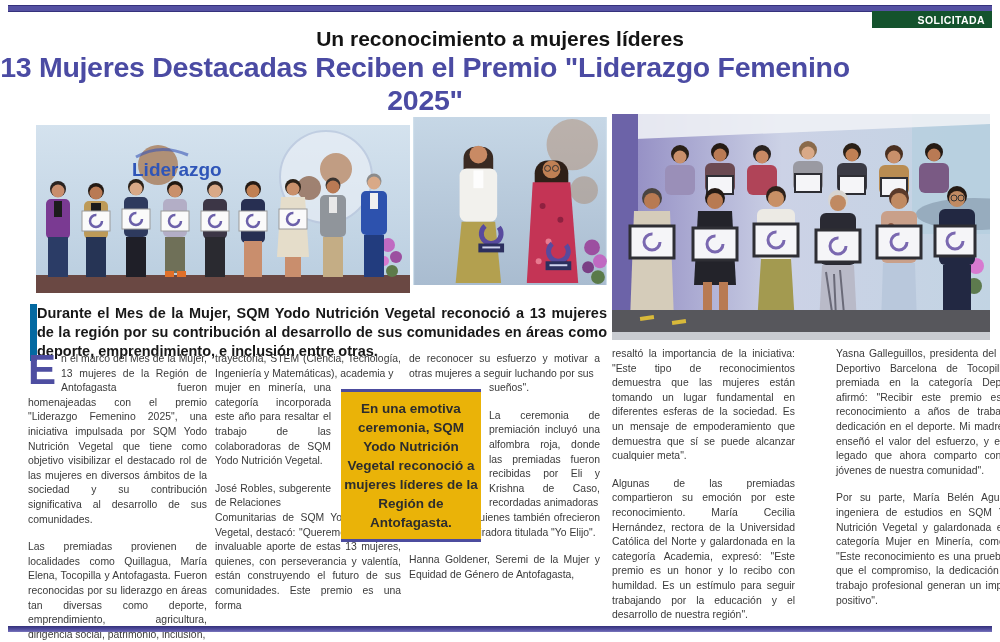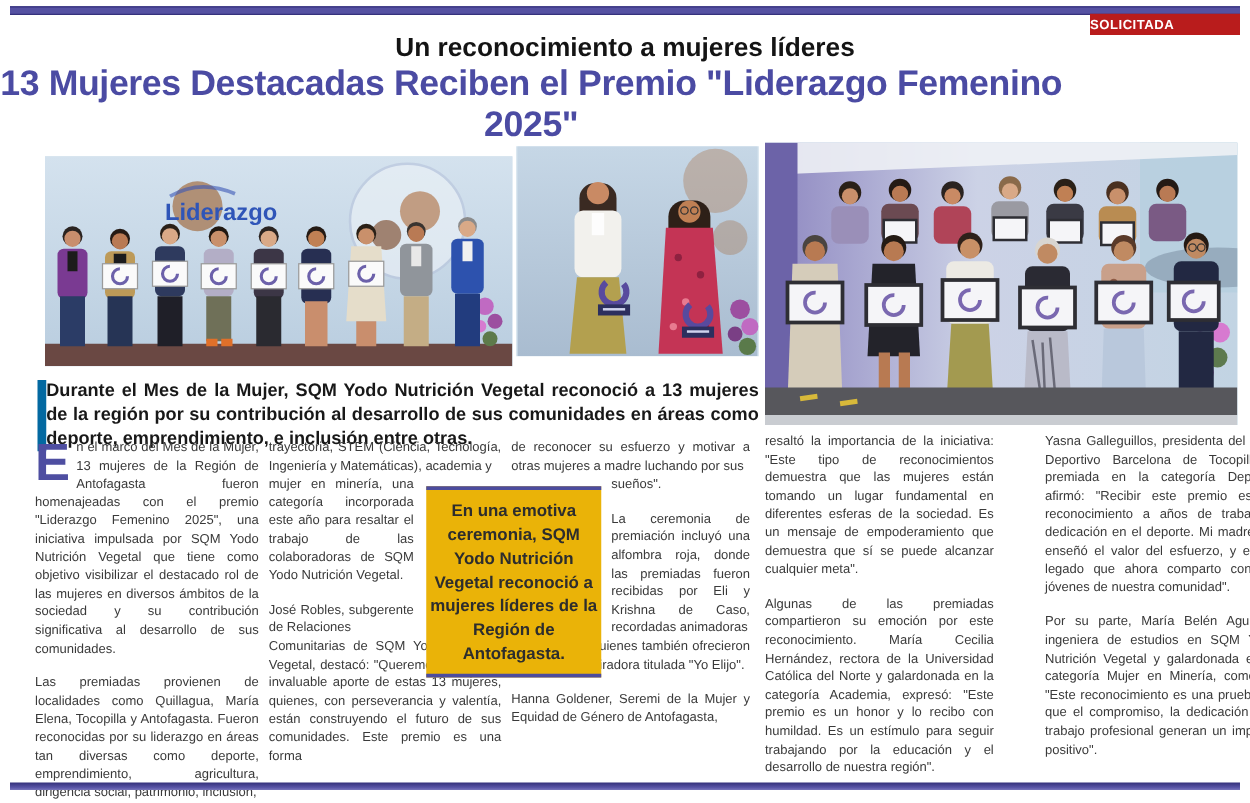--- a/index.html
+++ b/index.html
@@ -4,22 +4,22 @@
 <style>
   html,body{margin:0;padding:0;background:#fff;}
   .page{position:relative;width:1000px;height:642px;background:#ffffff;overflow:hidden;
         font-family:"Liberation Sans",sans-serif;color:#3c3c3c;}
   
   .top-rule{position:absolute;left:8px;top:5px;width:984px;height:5px;
             background:#5551a2;border-top:1.5px solid #35317c;border-bottom:1.5px solid #35317c;}
   .bottom-rule{position:absolute;left:8px;top:626px;width:984px;height:6px;
             background:linear-gradient(180deg,#33307a 0%,#5b57a8 70%,#7a76bb 100%);}
   .badge{position:absolute;right:8px;top:11px;width:120px;height:17px;box-sizing:border-box;
-         background:#b91c1c;color:#fff;font-size:10.5px;font-weight:bold;
-         text-align:left;padding:3px 7px 0 0;letter-spacing:.4px;}
+         background:#14532d;color:#fff;font-size:10.5px;font-weight:bold;
+         text-align:right;padding:3px 7px 0 0;letter-spacing:.4px;}
   .kicker{position:absolute;left:0;top:27px;width:1000px;margin:0;text-align:center;
           font-size:21px;font-weight:bold;color:#141414;}
   .headline{position:absolute;left:0;top:51px;width:850px;margin:0;text-align:center;
           font-size:28.5px;font-weight:bold;color:#4b4ba3;letter-spacing:-0.3px;}
   
   .photo{position:absolute;overflow:hidden;background:#cfdfeb;}
   .photo svg{display:block;}
   .photo-left{left:28px;top:117px;width:374px;height:168px;}
   .photo-middle{left:413px;top:117px;width:194px;height:168px;}
   .photo-right{left:612px;top:114px;width:378px;height:226px;}
@@ -352,21 +352,21 @@
   </div>
 
   <div class="col col2">
     <p>trayectoria, STEM (Ciencia, Tecnología, Ingeniería y Matemáticas), academia y</p>
     <p class="narrow">mujer en minería, una categoría incorporada este año para resaltar el trabajo de las colaboradoras de SQM Yodo Nutrición Vegetal.</p>
     <p class="narrow gap">José Robles, subgerente de Relaciones</p>
     <p>Comunitarias de SQM Yodo Nutrición Vegetal, destacó: "Queremos resaltar el invaluable aporte de estas 13 mujeres, quienes, con perseverancia y valentía, están construyendo el futuro de sus comunidades. Este premio es una forma</p>
   </div>
 
   <div class="col col3">
-    <p>de reconocer su esfuerzo y motivar a otras mujeres a madre luchando por sus</p>
+    <p>de reconocer su esfuerzo y motivar a otras mujeres a seguir luchando por sus</p>
     <p class="narrow">sueños".</p>
     <p class="narrow gap">La ceremonia de premiación incluyó una alfombra roja, donde las premiadas fueron recibidas por Eli y Krishna de Caso, recordadas animadoras</p>
     <p>de televisión, quienes también ofrecieron una charla inspiradora titulada "Yo Elijo".</p>
     <p class="gap">Hanna Goldener, Seremi de la Mujer y Equidad de Género de Antofagasta,</p>
   </div>
 
   <div class="col col4">
     <p>resaltó la importancia de la iniciativa: "Este tipo de reconocimientos demuestra que las mujeres están tomando un lugar fundamental en diferentes esferas de la sociedad. Es un mensaje de empoderamiento que demuestra que sí se puede alcanzar cualquier meta".</p>
     <p class="gap">Algunas de las premiadas compartieron su emoción por este reconocimiento. María Cecilia Hernández, rectora de la Universidad Católica del Norte y galardonada en la categoría Academia, expresó: "Este premio es un honor y lo recibo con humildad. Es un estímulo para seguir trabajando por la educación y el desarrollo de nuestra región".</p>
   </div>

